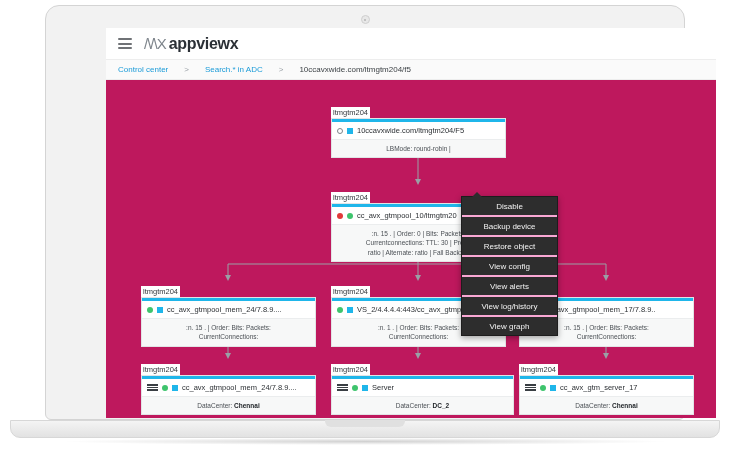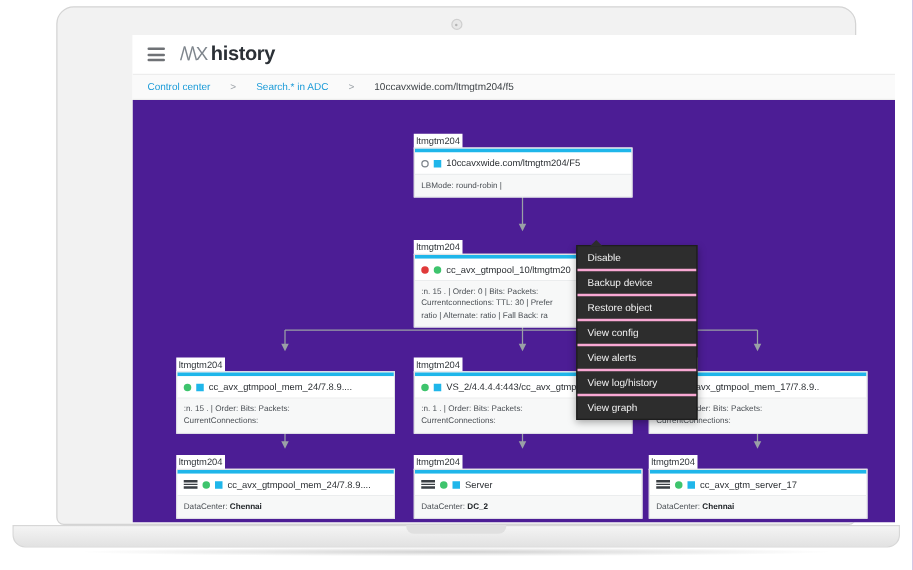--- a/index.html
+++ b/index.html
@@ -138,22 +138,23 @@
     color: #1b9bd8;
     cursor: pointer;
   }
   #breadcrumb .crumb-sep { color: #9aa0a6; }
   #breadcrumb .crumb-current { color: #3d4246; }
 
   
   #canvas {
     position: relative;
     height: 338px;
-    background: #4c1d95;
+    background: #be185d;
     overflow: hidden;
+    text-align: center;
   }
 
   
   .node {
     position: absolute;
     background: #ffffff;
     border: 1px solid #e2e4e6;
     box-sizing: border-box;
   }
   .node-title {
@@ -270,21 +271,21 @@
     <div id="screen">
 
       <div id="app-header">
         <div id="hamburger">
           <span></span>
             <span></span>
             <span></span>
         </div>
         <div id="brand">
           <span id="brand-mark">/\/\X</span>
-          <span>history</span>
+          <span>appviewx</span>
         </div>
       </div>
 
       <div id="breadcrumb">
         <span class="crumb-link">Control center</span>
         <span class="crumb-sep">&gt;</span>
         <span class="crumb-link">Search.* in ADC</span>
         <span class="crumb-sep">&gt;</span>
         <span class="crumb-current">10ccavxwide.com/ltmgtm204/f5</span>
       </div>

